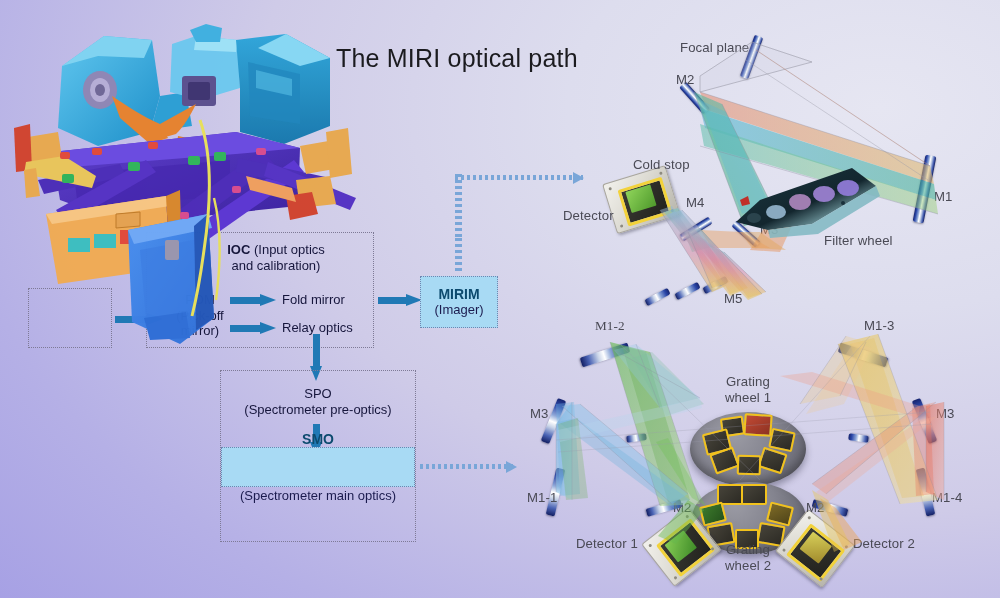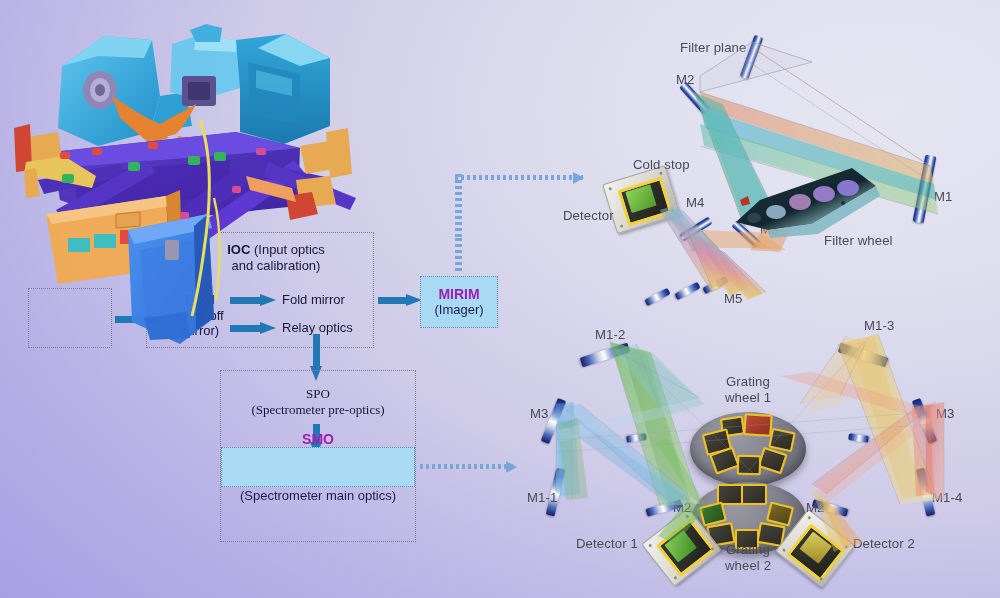--- a/index.html
+++ b/index.html
@@ -26,21 +26,21 @@
   .fbox-txt{
     position:absolute;text-align:center;color:#16163c;font-size:13px;line-height:15.5px;
     white-space:nowrap;
   }
   .fbox-txt b{font-weight:bold;}
   .solidbox{
     position:absolute;background:#a8daf4;border:1.6px dotted #6f85b0;box-sizing:border-box;
     display:flex;flex-direction:column;align-items:center;justify-content:center;
     color:#1a1a5e;line-height:16px;
   }
-  .solidbox .hdr{font-weight:bold;font-size:14px;color:#a21caf;}
+  .solidbox .hdr{font-weight:bold;font-size:14px;color:#0c4a6e;}
   .solidbox .sub{font-size:13px;color:#1b1b4e;}
   
   .ar{position:absolute;}
   .ar .shaft{position:absolute;background:#2079b5;}
   .ar .head{position:absolute;width:0;height:0;}
   
   .dar{position:absolute;height:7px;}
   .dar .dline{position:absolute;top:1px;left:0;height:5px;width:100%;
     background:repeating-linear-gradient(90deg,#79a6d8 0 3px,rgba(0,0,0,0) 3px 6px);}
   .dar .dhead{position:absolute;right:-1px;top:-2px;width:0;height:0;
@@ -170,20 +170,21 @@
       <rect x="214" y="152" width="12" height="9" rx="2" fill="#30b45a"></rect>
       <rect x="60" y="152" width="10" height="7" rx="2" fill="#e2493a"></rect>
       <rect x="92" y="148" width="10" height="7" rx="2" fill="#e2493a"></rect>
       <rect x="148" y="142" width="10" height="7" rx="2" fill="#e2493a"></rect>
       <rect x="256" y="148" width="10" height="7" rx="2" fill="#d84b8e"></rect>
       <rect x="232" y="186" width="9" height="7" rx="2" fill="#d84b8e"></rect>
       <rect x="180" y="212" width="9" height="7" rx="2" fill="#d84b8e"></rect>
     </g>
   </svg>
 
+  <div class="title">The MIRI optical path</div>
 
   <div class="dbox" style="left:28px;top:288px;width:84px;height:60px;"></div>
 
   <div class="ar" style="left:115px;top:313px;width:48px;height:12px;">
     <div class="shaft" style="left:0;top:3px;width:34px;height:7px;"></div>
     <div class="head" style="left:32px;top:0;border-top:6.5px solid transparent;border-bottom:6.5px solid transparent;border-left:16px solid #2079b5;"></div>
   </div>
 
   <div class="dbox" style="left:146px;top:232px;width:228px;height:116px;"></div>
   <div class="fbox-txt" style="left:176px;top:242px;width:200px;">
@@ -219,21 +220,21 @@
     <div class="sub">(Imager)</div>
   </div>
 
   <div class="ar" style="left:310px;top:334px;width:14px;height:48px;">
     <div class="shaft" style="left:3px;top:0;width:7px;height:34px;"></div>
     <div class="head" style="left:0;top:32px;border-left:6.5px solid transparent;border-right:6.5px solid transparent;border-top:15px solid #2079b5;"></div>
   </div>
 
   <div class="dbox" style="left:220px;top:370px;width:196px;height:172px;"></div>
 
-  <div class="fbox-txt" style="left:222px;top:386px;width:192px;font-family:Liberation Serif, serif;">
+  <div class="fbox-txt" style="left:222px;top:386px;width:192px;">
     <span>SPO</span><br>
     <span>(Spectrometer pre-optics)</span>
   </div>
 
   <div class="ar" style="left:310px;top:424px;width:14px;height:34px;">
     <div class="shaft" style="left:3px;top:0;width:7px;height:20px;"></div>
     <div class="head" style="left:0;top:18px;border-left:6.5px solid transparent;border-right:6.5px solid transparent;border-top:15px solid #2079b5;"></div>
   </div>
 
   <div class="solidbox" style="left:221px;top:447px;width:194px;height:40px;gap:41px;">
@@ -387,21 +388,21 @@
     <div class="plate">
       <div class="inner"></div>
       <div class="chip"></div>
       <div class="scr" style="left:4px;top:4px;"></div>
       <div class="scr" style="right:4px;top:4px;"></div>
       <div class="scr" style="left:4px;bottom:4px;"></div>
       <div class="scr" style="right:4px;bottom:4px;"></div>
     </div>
   </div>
 
-  <div class="lbl" style="left:680px;top:40px;">Filter plane</div>
+  <div class="lbl" style="left:680px;top:40px;">Focal plane</div>
   <div class="lbl" style="left:676px;top:72px;">M2</div>
   <div class="lbl" style="left:934px;top:189px;">M1</div>
   <div class="lbl" style="left:760px;top:222px;">M3</div>
   <div class="lbl" style="left:686px;top:195px;">M4</div>
   <div class="lbl" style="left:724px;top:291px;">M5</div>
   <div class="lbl" style="left:633px;top:157px;">Cold stop</div>
   <div class="lbl" style="left:563px;top:208px;">Detector</div>
   <div class="lbl" style="left:824px;top:233px;">Filter wheel</div>
 
   <svg class="beams" style="z-index:1">
@@ -541,21 +542,21 @@
     <div class="plate">
       <div class="inner"></div>
       <div class="chip" style="background:linear-gradient(140deg,#d8d05a,#a08a2c);"></div>
       <div class="scr" style="left:4px;top:4px;"></div>
         <div class="scr" style="right:4px;top:4px;"></div>
       <div class="scr" style="left:4px;bottom:4px;"></div>
         <div class="scr" style="right:4px;bottom:4px;"></div>
     </div>
   </div>
 
-  <div class="lbl" style="left:595px;top:327px;">M1-2</div>
+  <div class="lbl" style="left:595px;top:318px;font-family:Liberation Serif, serif;">M1-2</div>
   <div class="lbl" style="left:864px;top:318px;">M1-3</div>
   <div class="lbl" style="left:530px;top:406px;">M3</div>
   <div class="lbl" style="left:936px;top:406px;">M3</div>
   <div class="lbl" style="left:527px;top:490px;">M1-1</div>
   <div class="lbl" style="left:932px;top:490px;">M1-4</div>
   <div class="lbl" style="left:673px;top:500px;">M2</div>
   <div class="lbl" style="left:806px;top:500px;">M2</div>
   <div class="lbl" style="left:576px;top:536px;">Detector 1</div>
   <div class="lbl" style="left:853px;top:536px;">Detector 2</div>
   <div class="lbl c" style="left:708px;top:374px;width:80px;line-height:16px;">

